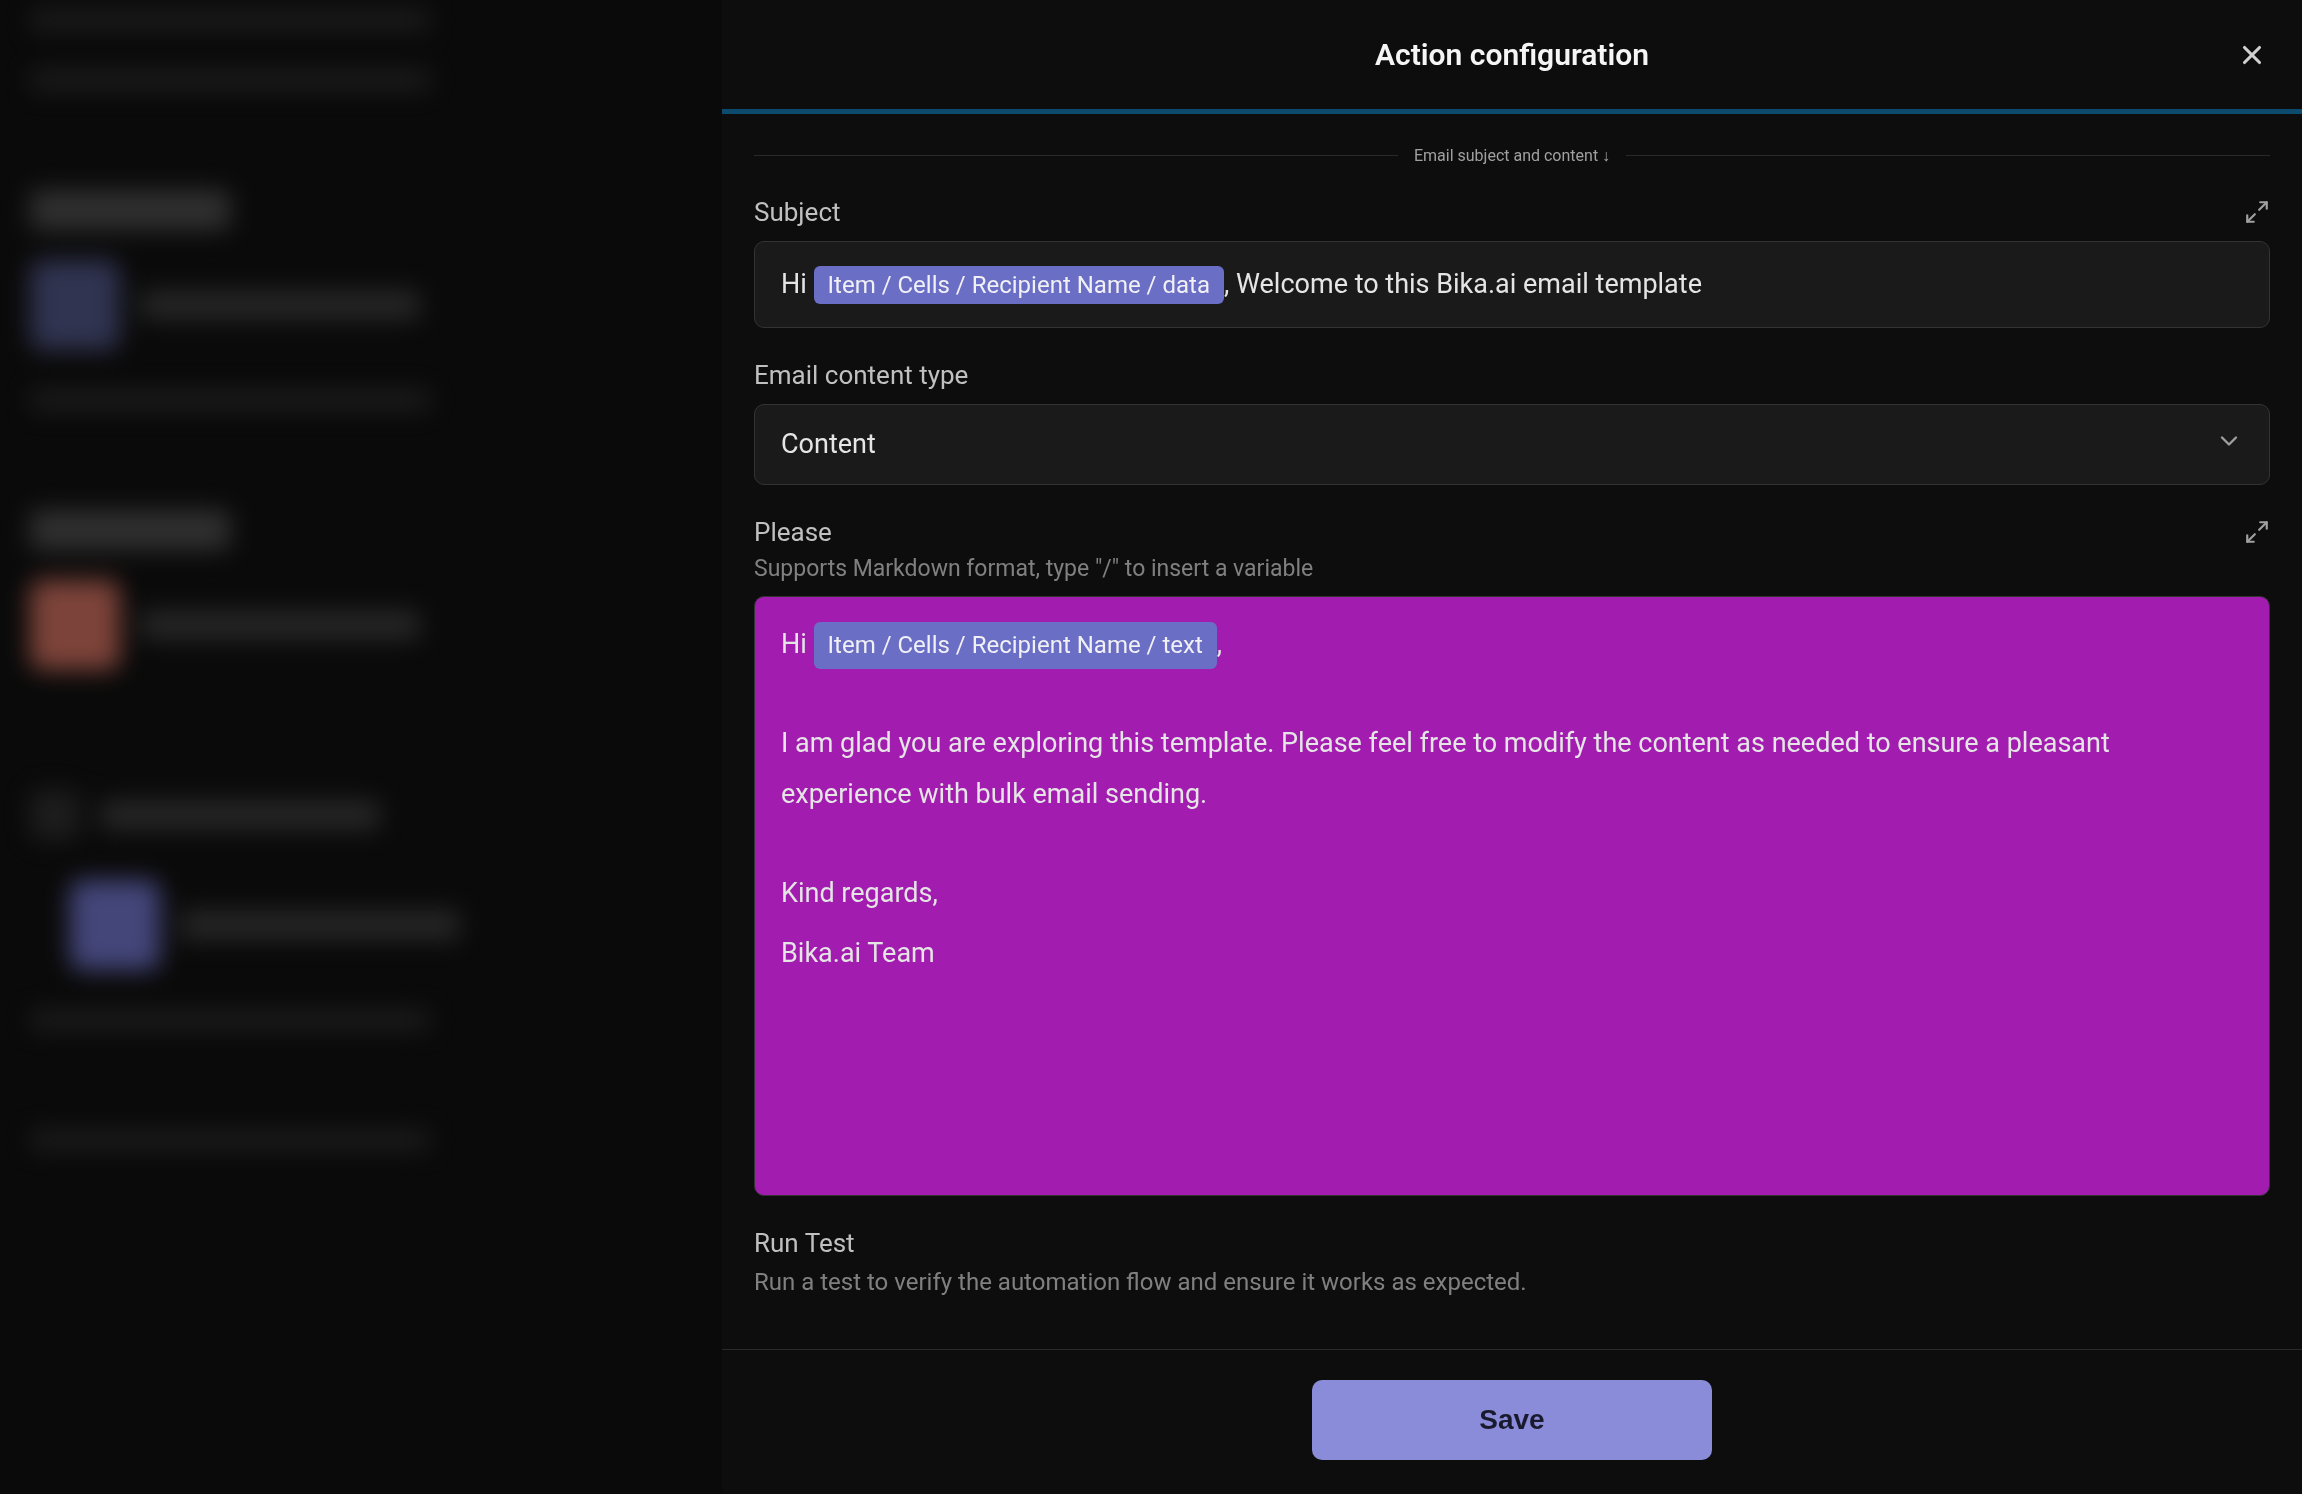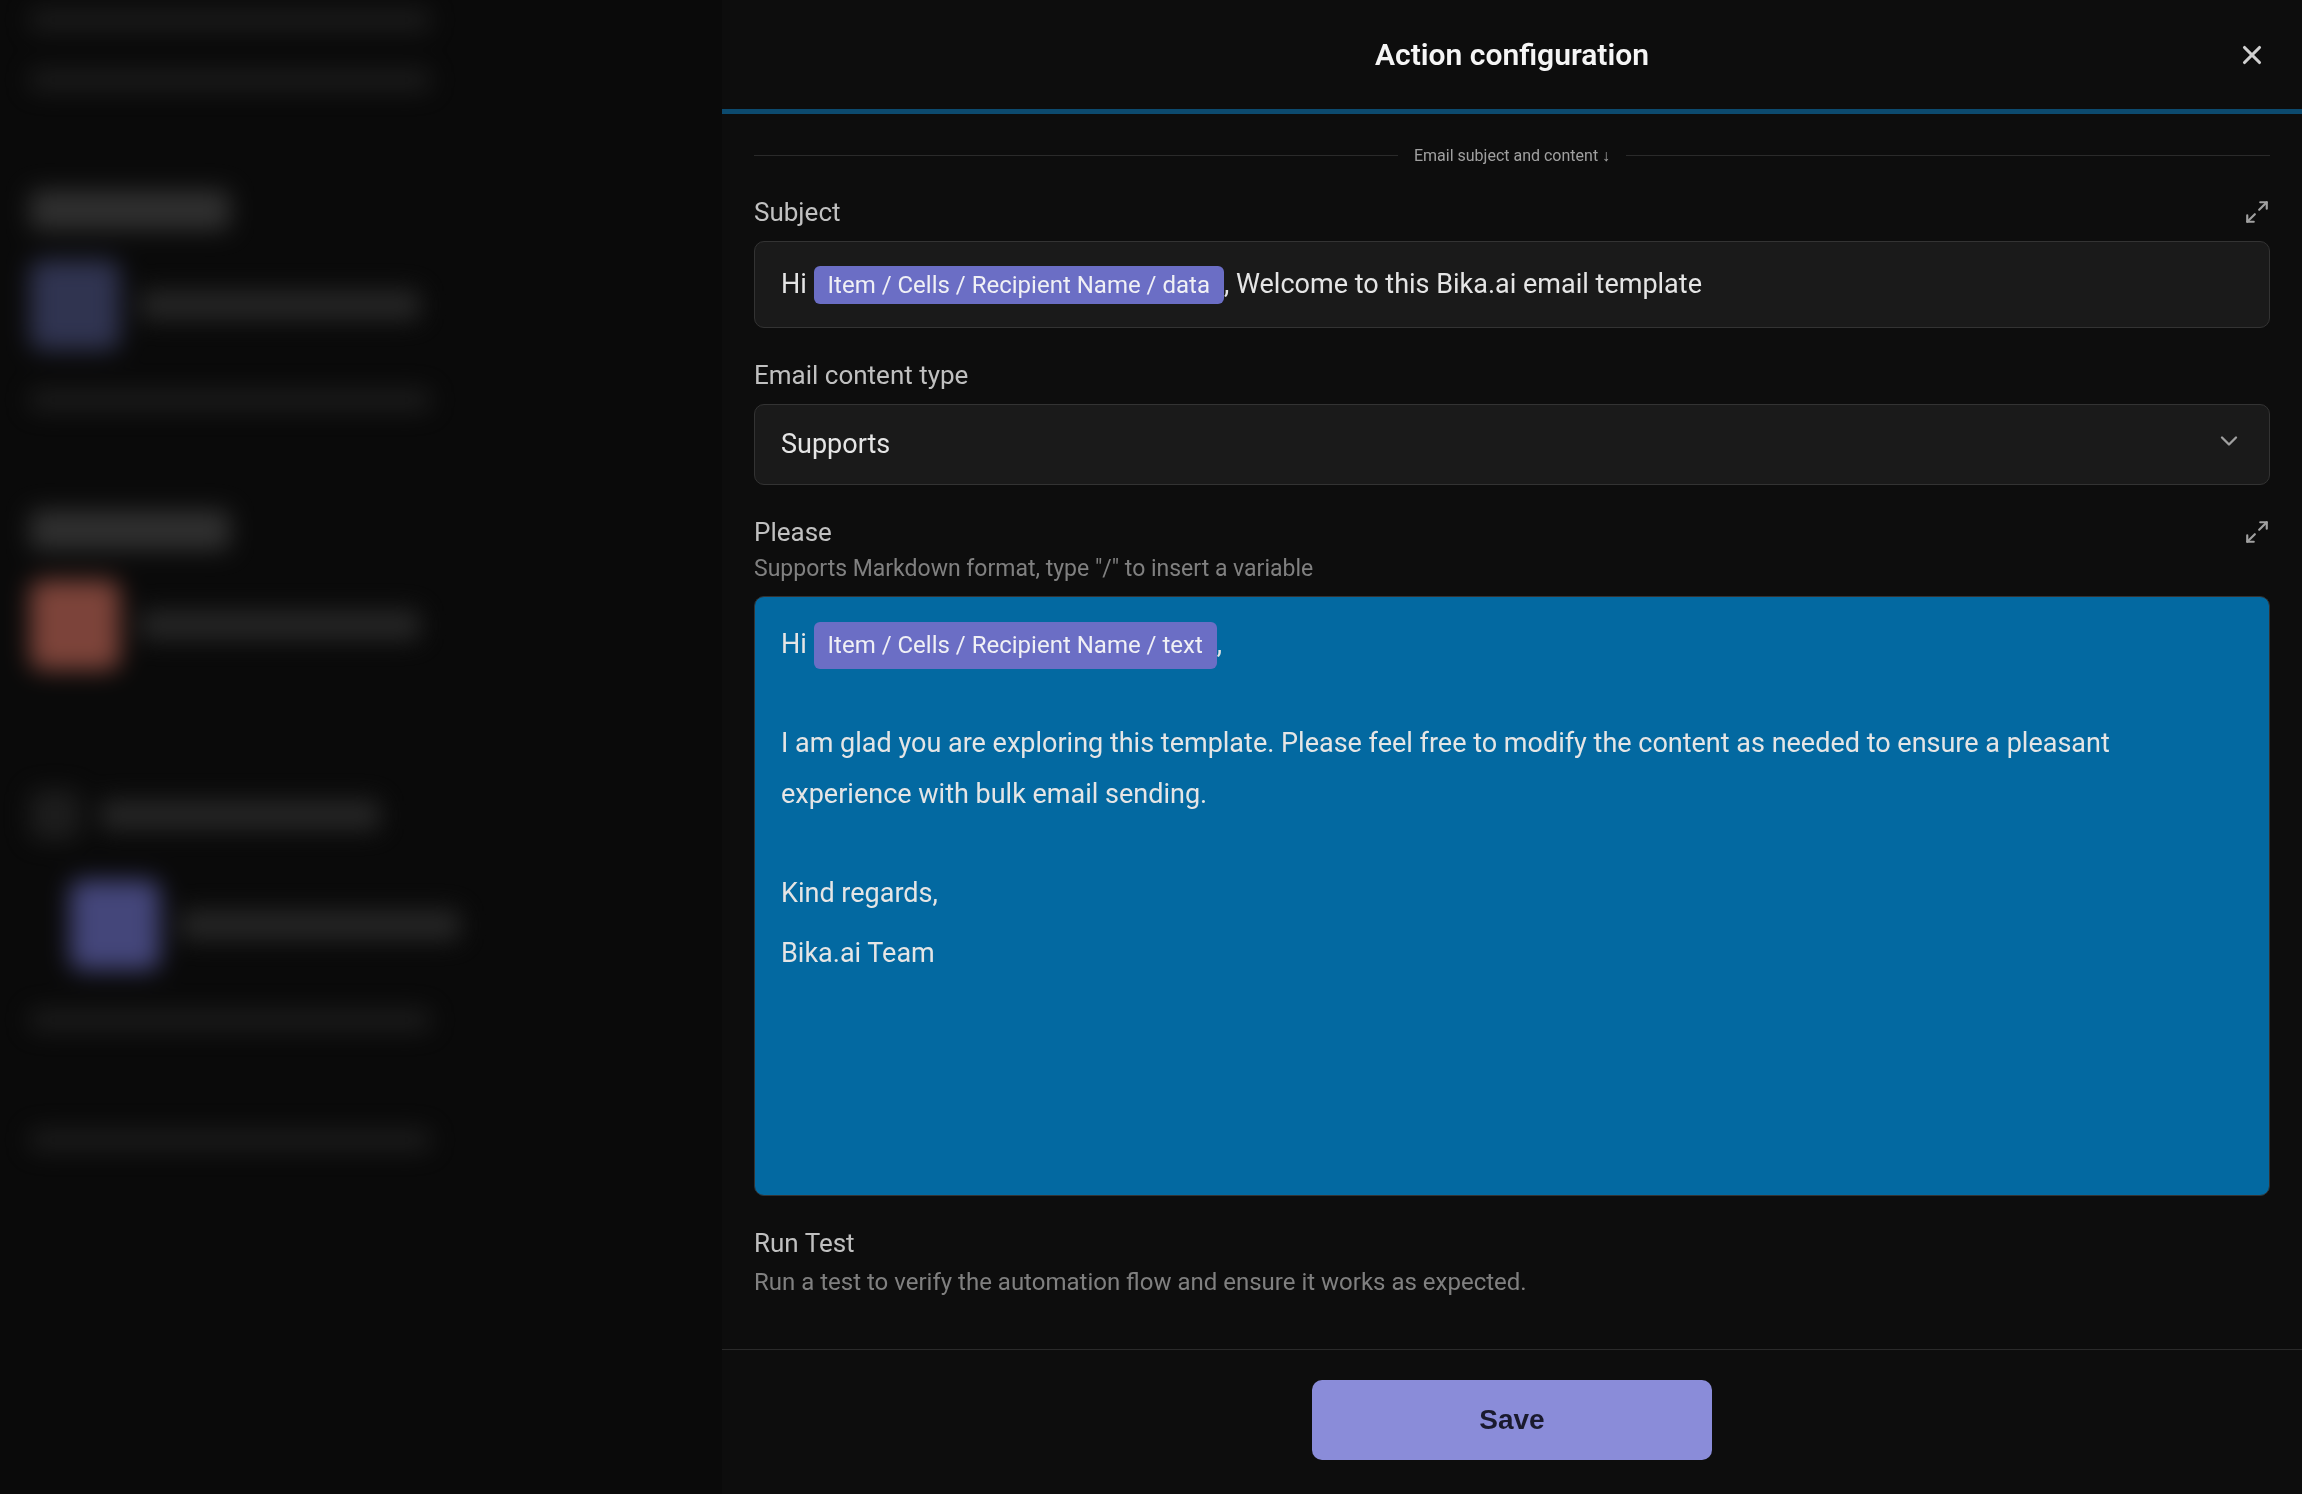--- a/index.html
+++ b/index.html
@@ -165,21 +165,21 @@
       background: #1a1a1a;
       border: 1px solid #333;
       border-radius: 10px;
       padding: 22px 26px;
       font-size: 27px;
       color: #e5e5e5;
       line-height: 1.5;
     }
     
     .content-box {
-      background: #0369a1;
+      background: #a21caf;
       border: 1px solid #333;
       border-radius: 10px;
       padding: 22px 26px;
       font-size: 27px;
       color: #e5e5e5;
       line-height: 1.9;
       min-height: 600px;
     }
     
     .variable-chip {
@@ -325,21 +325,21 @@
       <div class="input-box">
         <span>Hi </span><span class="variable-chip">Item / Cells / Recipient Name / data</span><span>, Welcome to this Bika.ai email template</span>
       </div>
     </div>
 
     <div class="field-group">
       <div class="field-label-row">
         <div class="field-label">Email content type</div>
       </div>
       <div class="select-box">
-        <span>Supports</span>
+        <span>Content</span>
         <span class="chevron-icon">
           <svg width="28" height="28" viewBox="0 0 24 24" fill="none" stroke="currentColor" stroke-width="2" stroke-linecap="round" stroke-linejoin="round">
             <polyline points="6 9 12 15 18 9"></polyline>
           </svg>
         </span>
       </div>
     </div>
 
     <div class="field-group">
       <div class="field-label-row">

